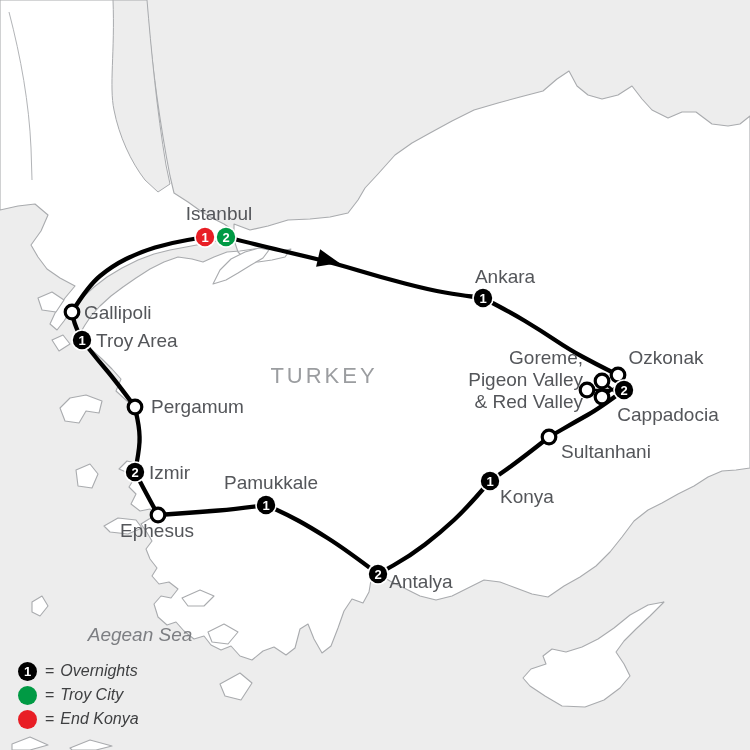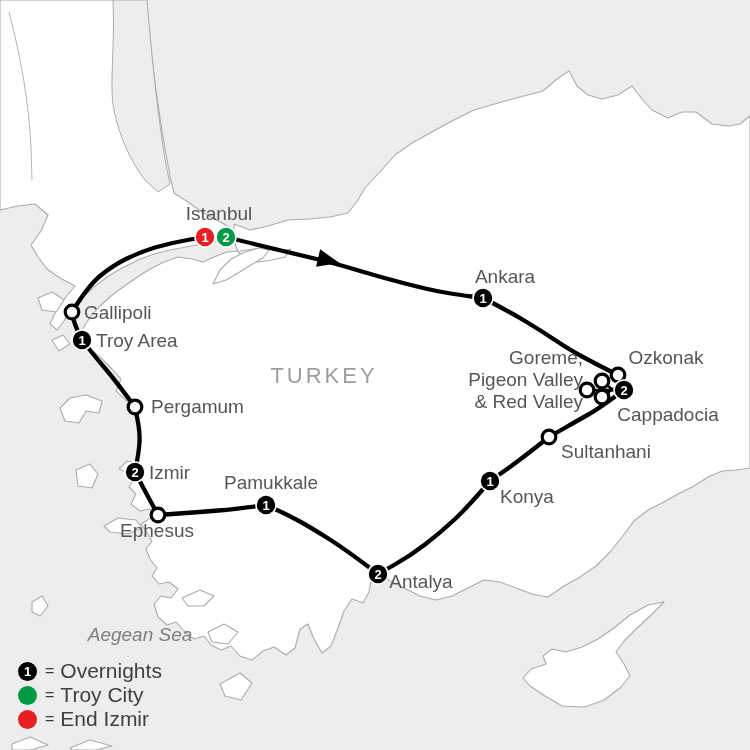--- a/index.html
+++ b/index.html
@@ -18,21 +18,21 @@
   
   .legend{position:absolute;left:18px;top:659px;}
   .legend-row{display:flex;align-items:center;height:24px;}
   .legend-swatch{width:19px;height:19px;border-radius:50%;flex:0 0 19px;
                  display:flex;align-items:center;justify-content:center;
                  color:#fff;font-size:13px;font-weight:bold;line-height:1;}
   .sw-overnight{background:#000;}
   .sw-start{background:#009A44;}
   .sw-end{background:#E81E25;}
   .legend-eq{margin:0 6px 0 8px;font-size:16px;color:#3F4042;}
-  .legend-label{font-size:21px;color:#3F4042;}
+  .legend-label{font-size:16px;color:#3F4042;font-style:italic;}
 </style>
 </head>
 <body>
 
 <div class="stage">
   <svg id="map-svg" width="750" height="750" viewBox="0 0 750 750">
 
     <rect x="0" y="0" width="750" height="750" fill="#EDEDED"></rect>
 
     <g>
@@ -201,16 +201,16 @@
       <span class="legend-label">Overnights</span>
     </div>
     <div class="legend-row">
       <span class="legend-swatch sw-start"></span>
       <span class="legend-eq">=</span>
       <span class="legend-label">Troy City</span>
     </div>
     <div class="legend-row">
       <span class="legend-swatch sw-end"></span>
       <span class="legend-eq">=</span>
-      <span class="legend-label">End Izmir</span>
+      <span class="legend-label">End Konya</span>
     </div>
   </div>
 </div>
 
 </body></html>

